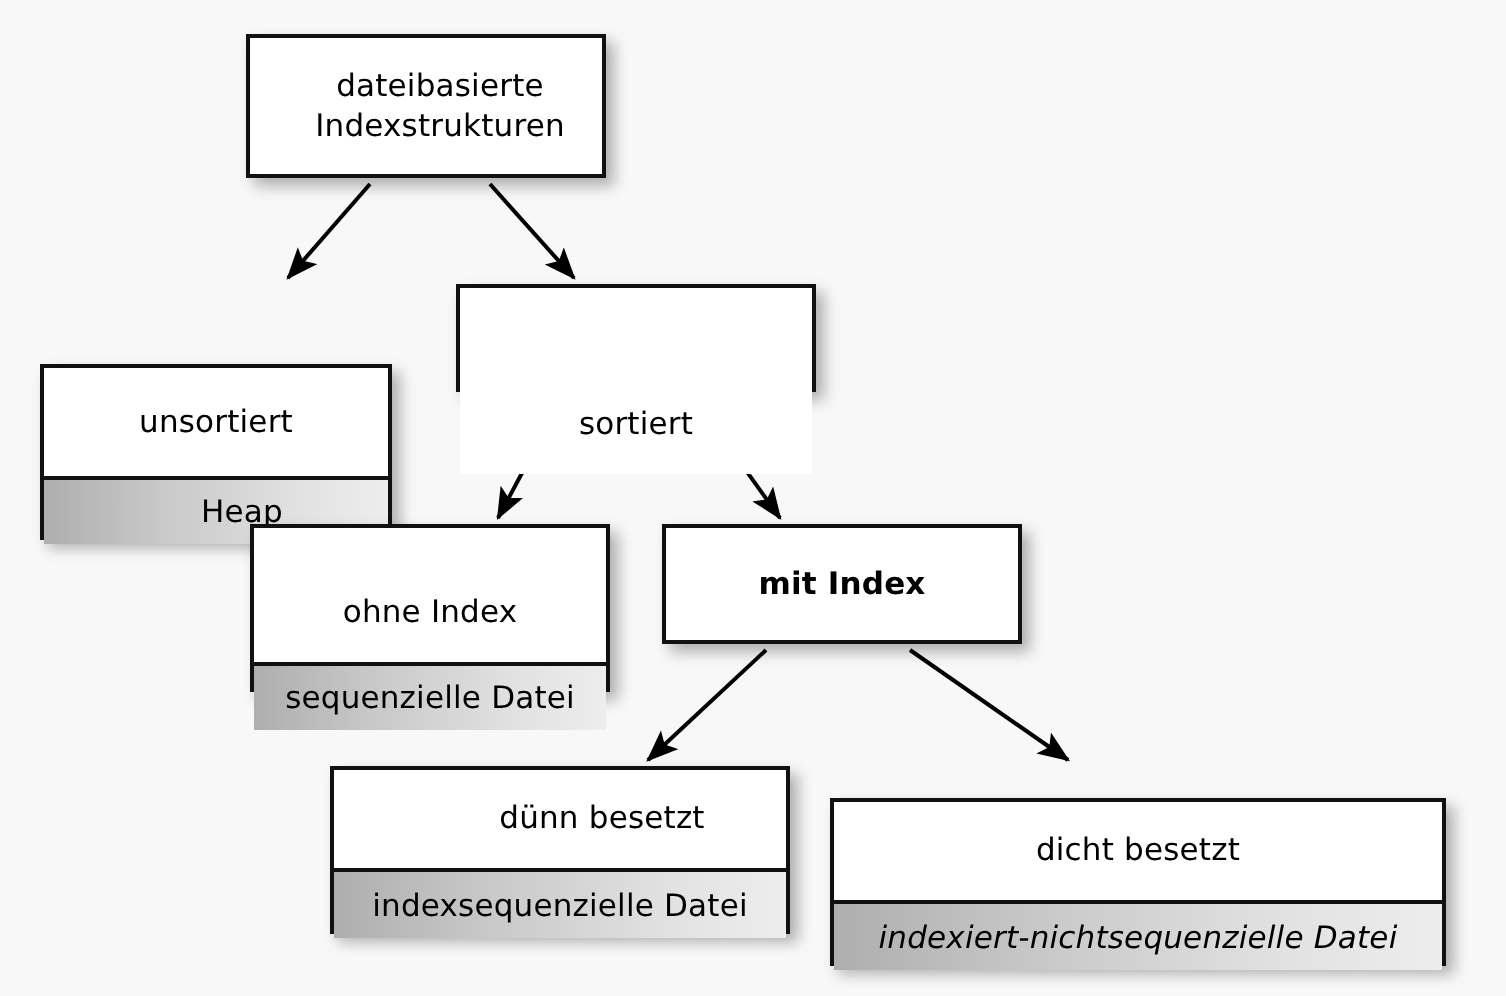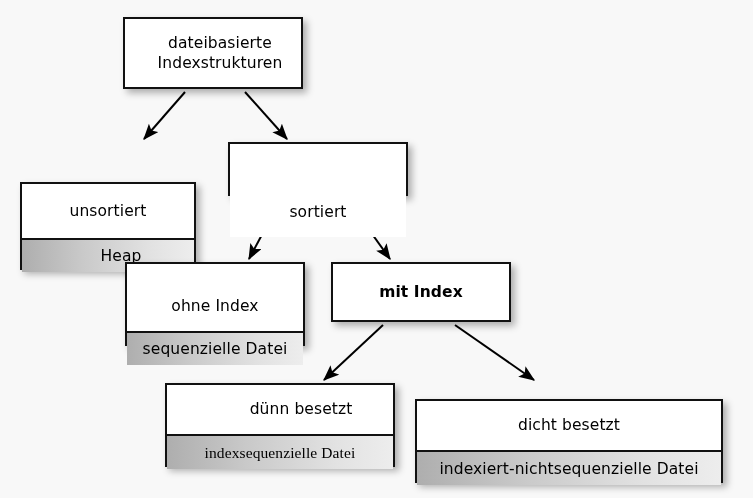--- a/index.html
+++ b/index.html
@@ -80,25 +80,25 @@
 
   #node-ohne-index  { left: 125px; top: 262px; width: 180px; height: 84px; }
   #node-ohne-index .node-title { height: 50px; margin-top: 17px; }
   #node-ohne-index .node-sub   { height: 34px; }
 
   #node-mit-index   { left: 331px; top: 262px; width: 180px; height: 60px; }
   #node-mit-index .node-title { height: 100%; font-weight: bold; }
 
   #node-duenn       { left: 165px; top: 383px; width: 230px; height: 84px; }
   #node-duenn .node-title { height: 49px; padding-left: 48px; }
-  #node-duenn .node-sub   { height: 35px; font-family: Liberation Serif, serif; }
+  #node-duenn .node-sub   { height: 35px; }
 
   #node-dicht       { left: 415px; top: 383px; width: 308px; height: 84px; margin-top: 16px; }
   #node-dicht .node-title { height: 49px; }
-  #node-dicht .node-sub   { height: 35px; }
+  #node-dicht .node-sub   { height: 35px; font-style: italic; }
 </style>
 </head>
 <body>
 
 <div id="diagram-canvas">
 
   <svg id="edge-layer" viewBox="0 0 753 498">
     <defs>
       <marker id="arrowhead" markerWidth="9" markerHeight="9" refX="7.4" refY="3.2" orient="auto" markerUnits="strokeWidth">
         <path d="M0,0 L8,3.2 L0,6.4 L1.7,3.2 Z" fill="#000000"></path>

